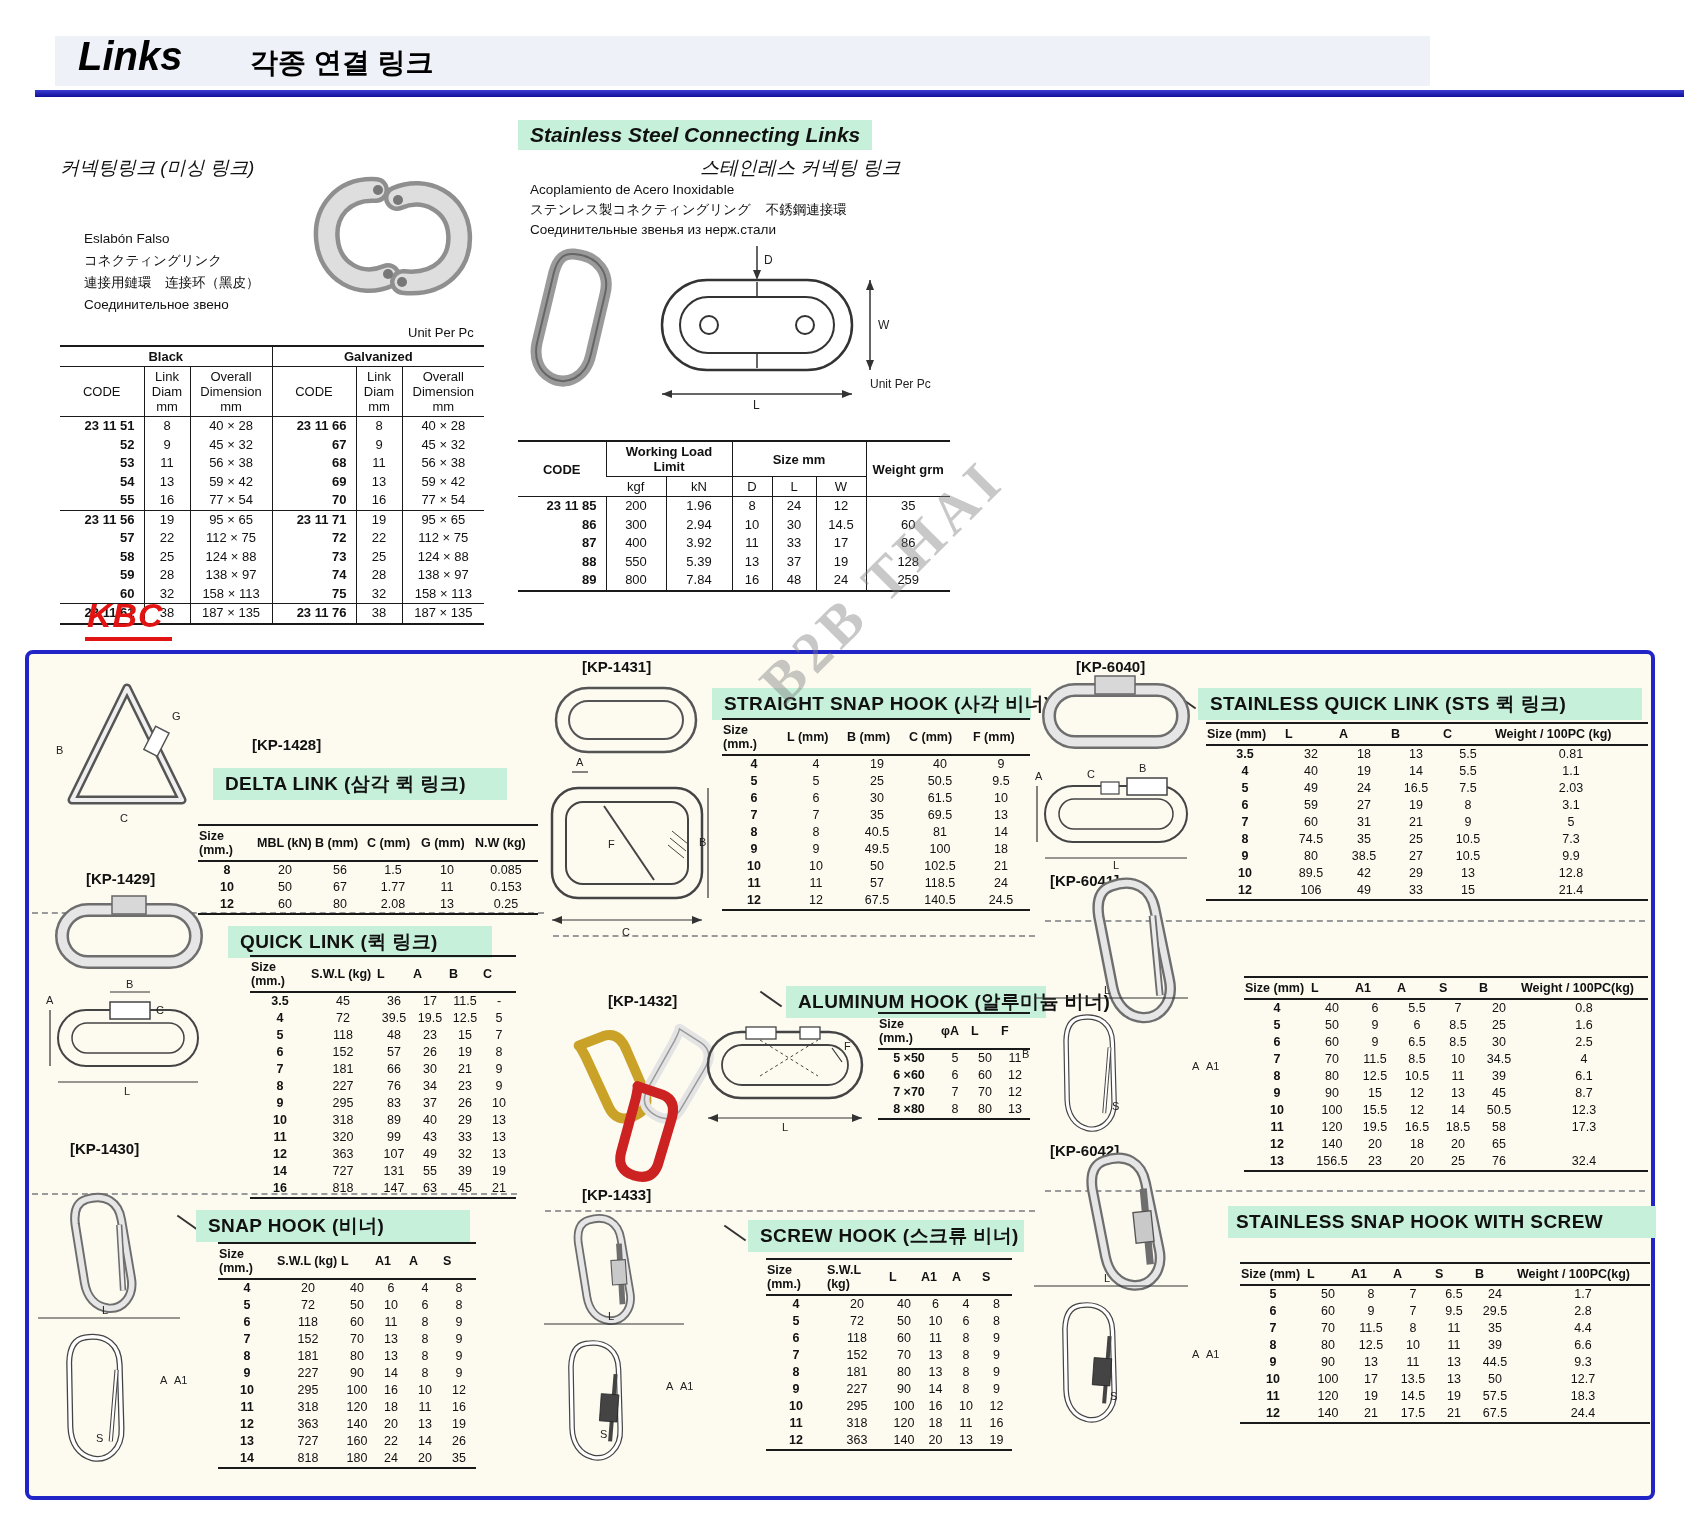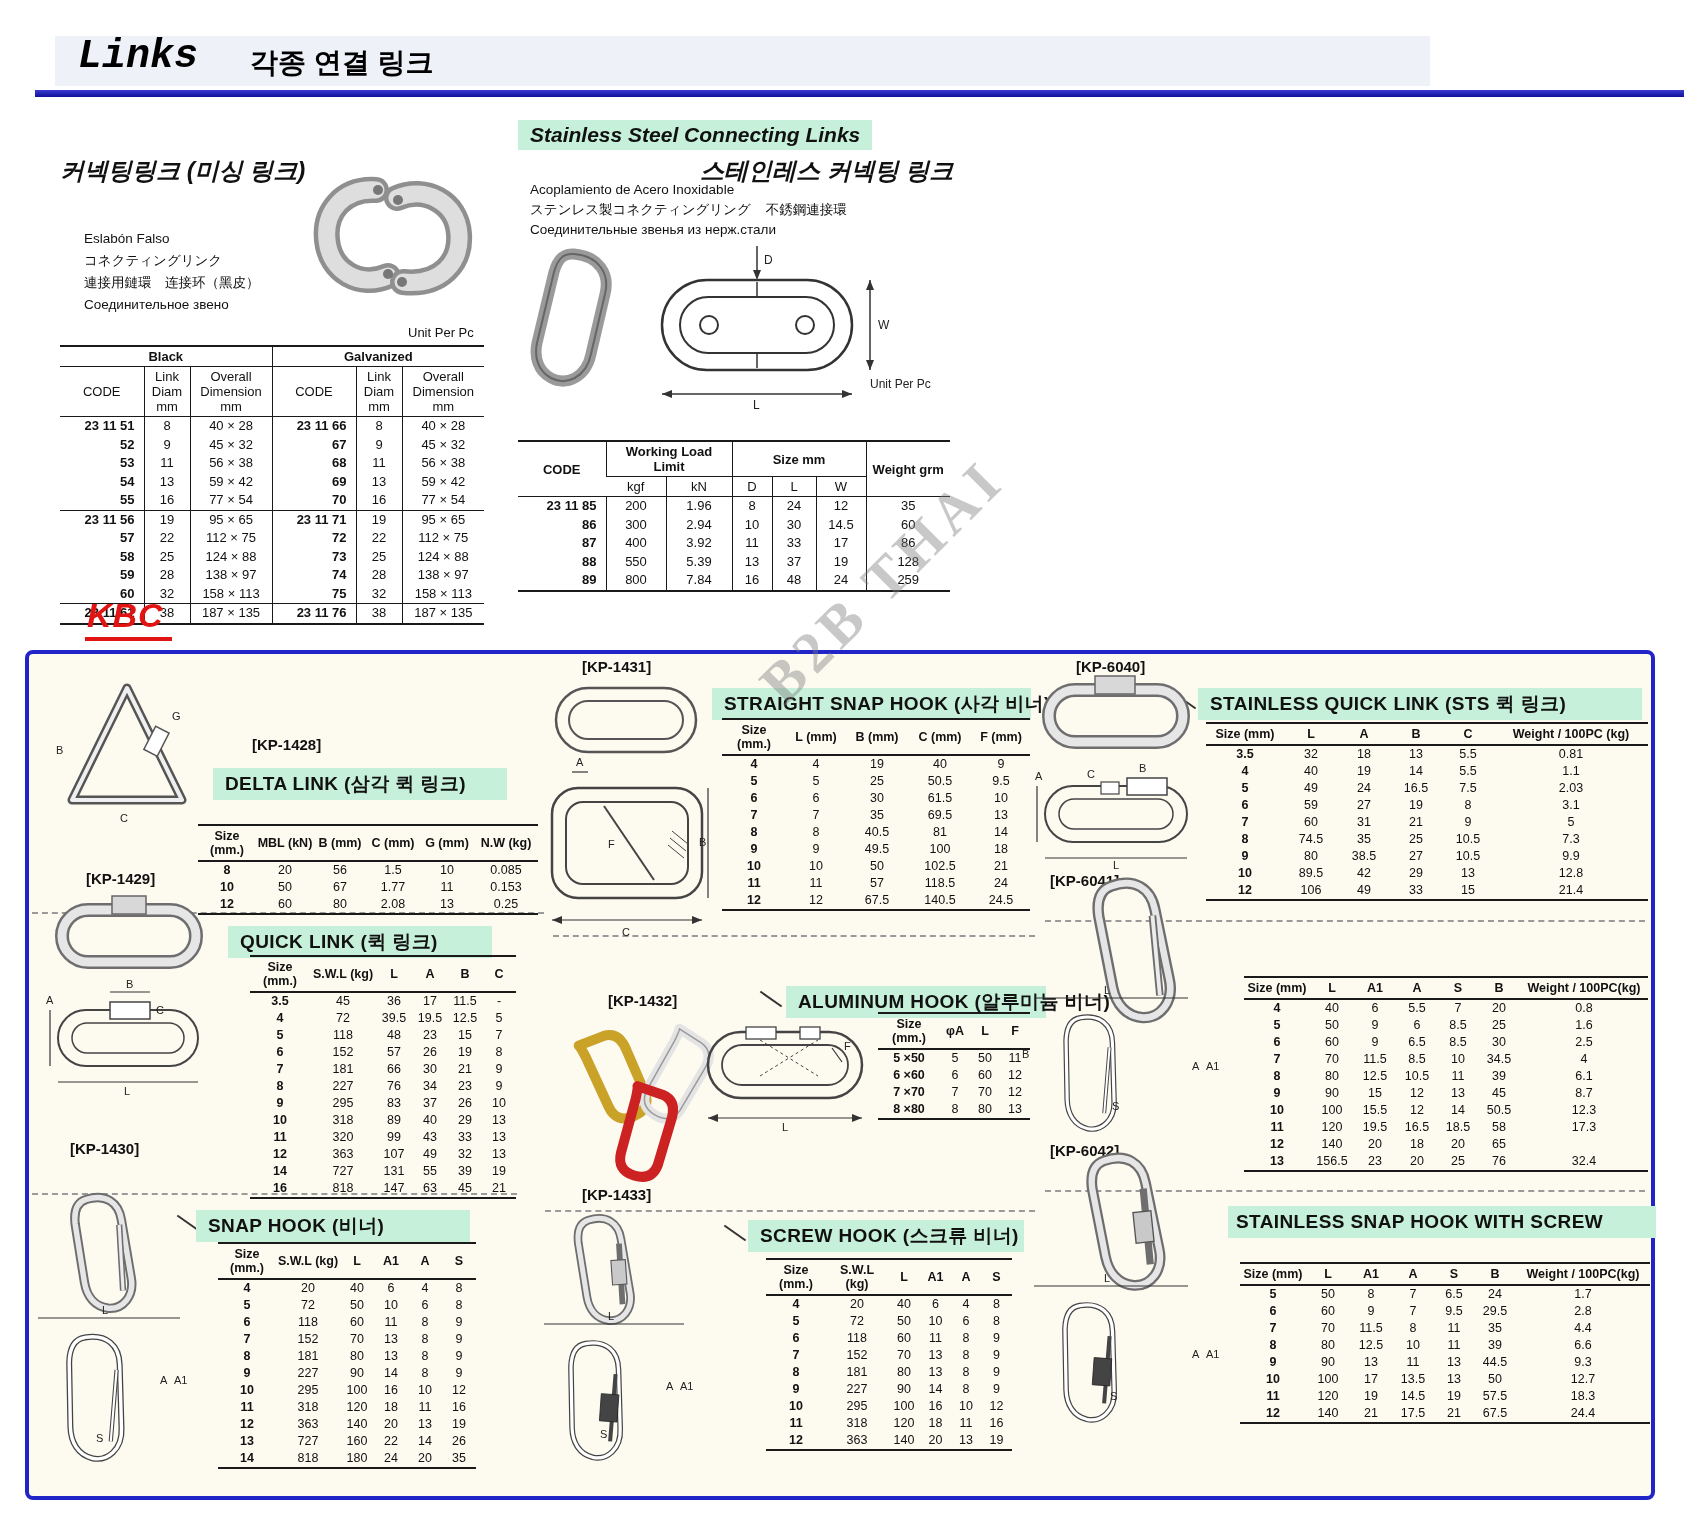--- a/index.html
+++ b/index.html
@@ -1,44 +1,44 @@
 <!DOCTYPE html>
 <html><head>
 <meta charset="utf-8">
 <style>
   html,body{margin:0;padding:0;background:#fff;}
   .page{position:relative;width:1684px;height:1520px;background:#ffffff;overflow:hidden;
         font-family:"Liberation Sans",sans-serif;color:#111;}
   
   .hdr-band{position:absolute;left:55px;top:36px;width:1375px;height:50px;background:#eef1f8;}
-  .links-title{position:absolute;left:78px;top:34px;font-family:Liberation Mono, monospace;
+  .links-title{position:absolute;left:78px;top:34px;font-family:Liberation Sans, sans-serif;
                font-style:italic;font-weight:bold;font-size:40px;color:#000;}
   .links-kr{position:absolute;left:250px;top:44px;font-weight:bold;font-size:28px;color:#000;}
   .navy-rule{position:absolute;left:35px;top:90px;width:1649px;height:7px;
              background:linear-gradient(#3c3cd2,#10109a);}
   
   .sec-title{position:absolute;background:#c7f0da;font-style:italic;font-weight:bold;
              font-size:21px;padding:3px 12px;white-space:nowrap;}
-  .sec-kr{position:absolute;font-style:italic;font-weight:bold;font-size:24px;white-space:nowrap;}
+  .sec-kr{position:absolute;font-style:italic;font-weight:normal;font-size:19px;white-space:nowrap;}
   .mlines{position:absolute;font-size:13.5px;line-height:22px;white-space:nowrap;}
   .unit{position:absolute;font-size:13px;white-space:nowrap;}
   
   .tbl{position:absolute;}
   .tbl table{border-collapse:collapse;table-layout:fixed;width:100%;}
   .t-grid table{border-top:2px solid #1a1a1a;border-bottom:2px solid #1a1a1a;}
   .t-grid th,.t-grid td{border-left:1px solid #1a1a1a;font-size:13px;text-align:center;padding:1px 2px;}
   .t-grid th:first-child,.t-grid td:first-child{border-left:none;}
   .t-grid thead th{border-bottom:1px solid #1a1a1a;font-weight:normal;line-height:15px;padding:2px 2px;}
   .t-grid thead tr:first-child th{font-weight:bold;}
   .t-grid tbody tr.group-start td{border-top:1px solid #1a1a1a;}
   .t-grid td{line-height:16.5px;}
   .t-grid td:first-child{font-weight:bold;text-align:right;padding-right:9px;}
   .cl-tbl td:nth-child(4){font-weight:bold;text-align:right;padding-right:9px;}
   .t-open table{border-top:2px solid #1a1a1a;border-bottom:2px solid #1a1a1a;}
-  .t-open th{border-bottom:2px solid #1a1a1a;font-size:12.5px;font-weight:bold;padding:3px 1px;text-align:center;line-height:14px;}
+  .t-open th{border-bottom:2px solid #1a1a1a;font-size:12.5px;font-weight:bold;padding:3px 1px;text-align:left;line-height:14px;}
   .t-open td{font-size:12.5px;padding:0 1px;text-align:center;line-height:17px;}
   .t-open td:first-child{font-weight:bold;}
   
   .kbc-box{position:absolute;left:25px;top:650px;width:1622px;height:842px;
            border:4px solid #2125c8;border-radius:8px;background:#fdfaf0;}
   .kbc-logo{position:absolute;left:85px;top:596px;color:#e21313;font-style:italic;font-weight:bold;
             font-size:34px;border-bottom:4px solid #e21313;padding:0 8px 2px 2px;letter-spacing:1px;}
   .pcode{position:absolute;font-weight:bold;font-size:15px;padding-left:20px;}
   .ptitle{position:absolute;background:#c7f0da;font-weight:bold;font-size:19px;
           letter-spacing:.4px;padding:3px 12px;white-space:nowrap;}

